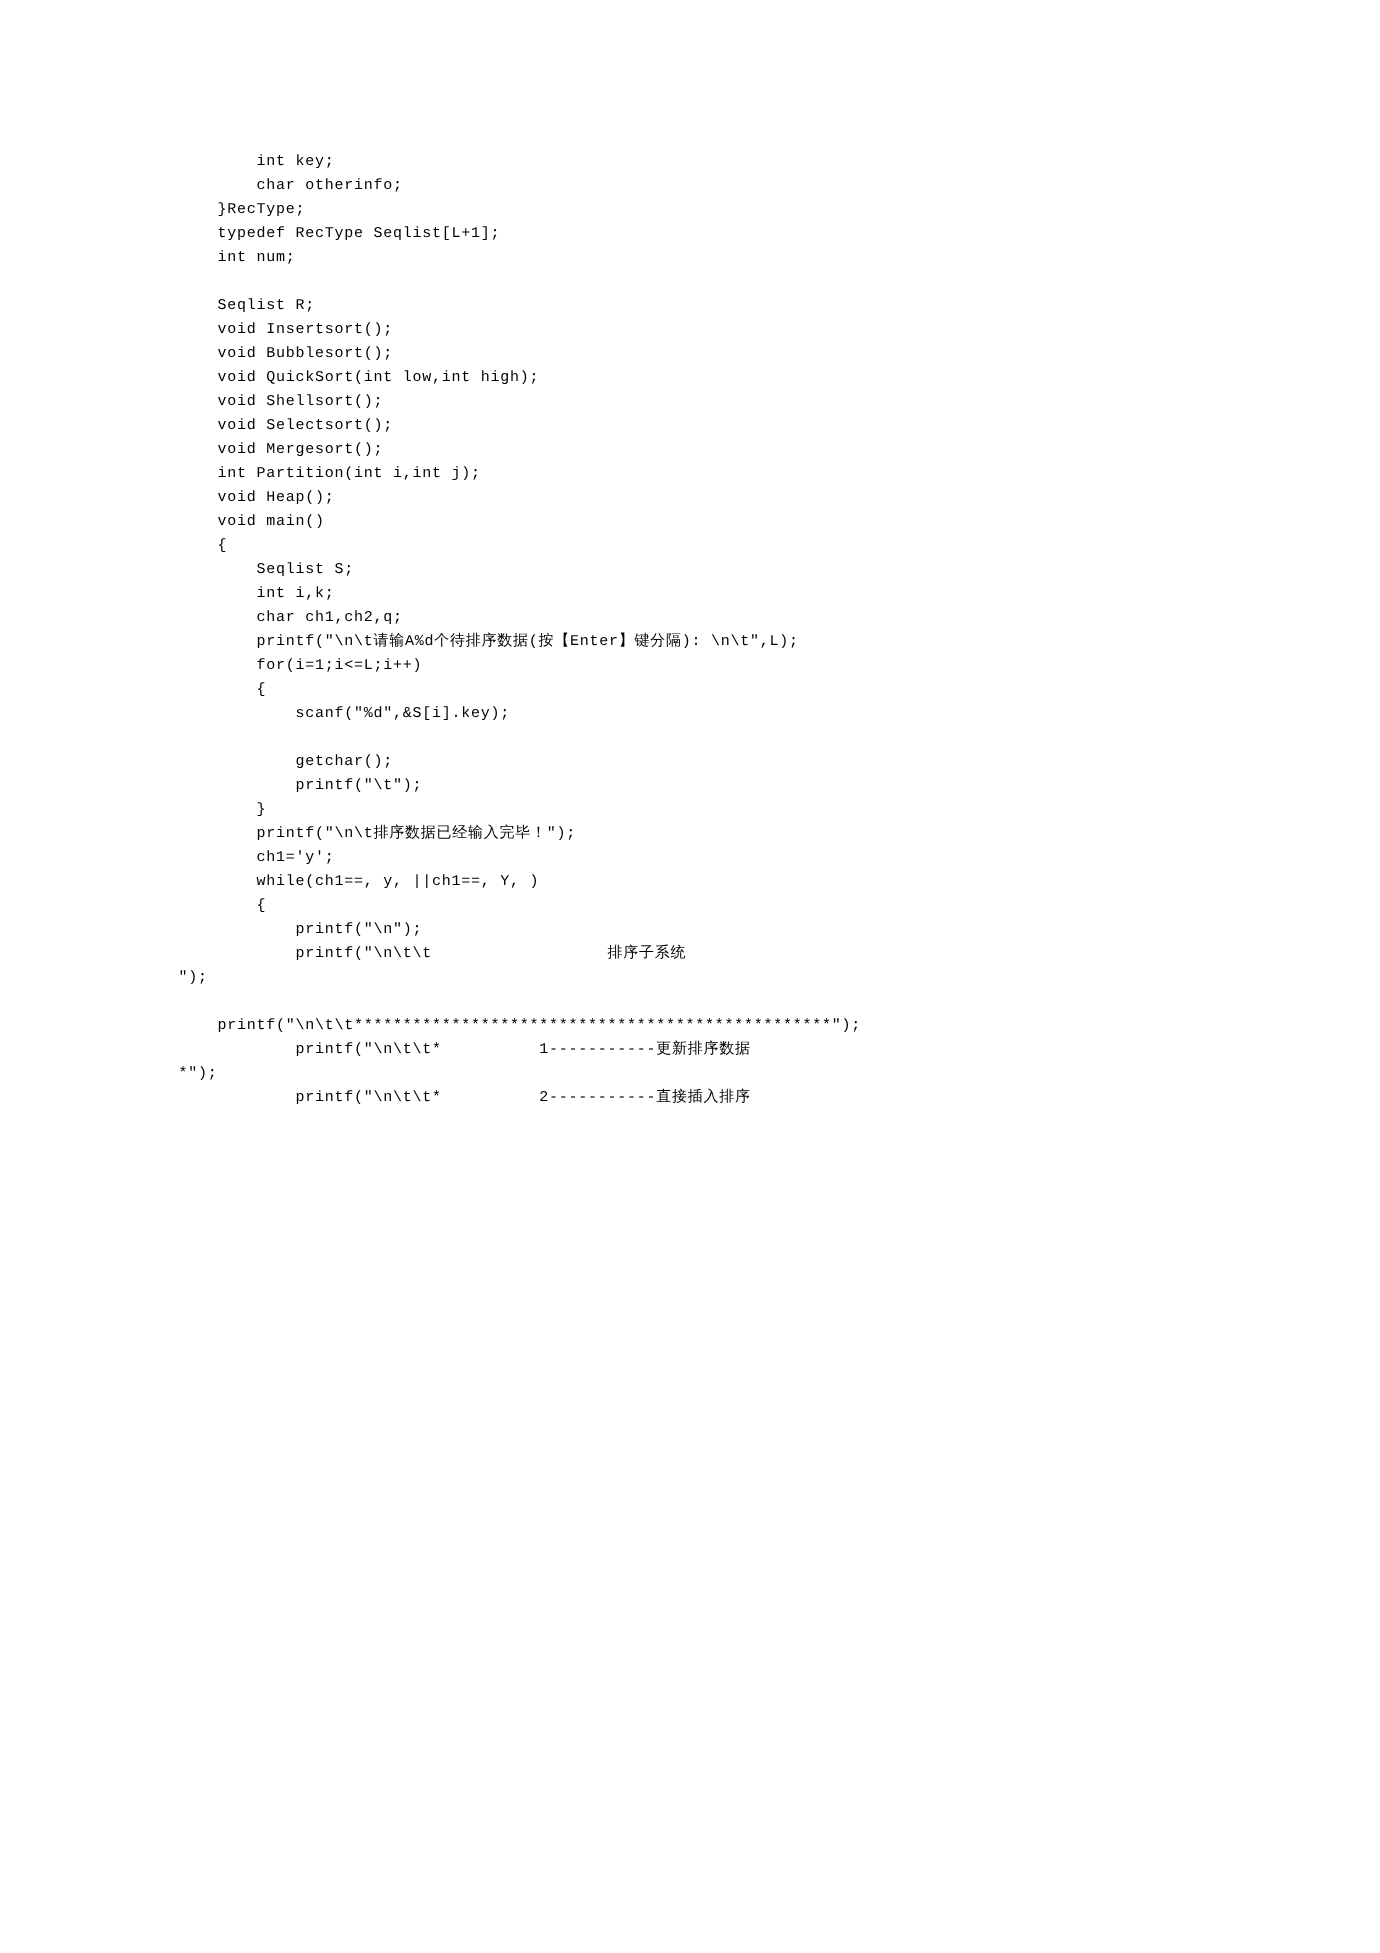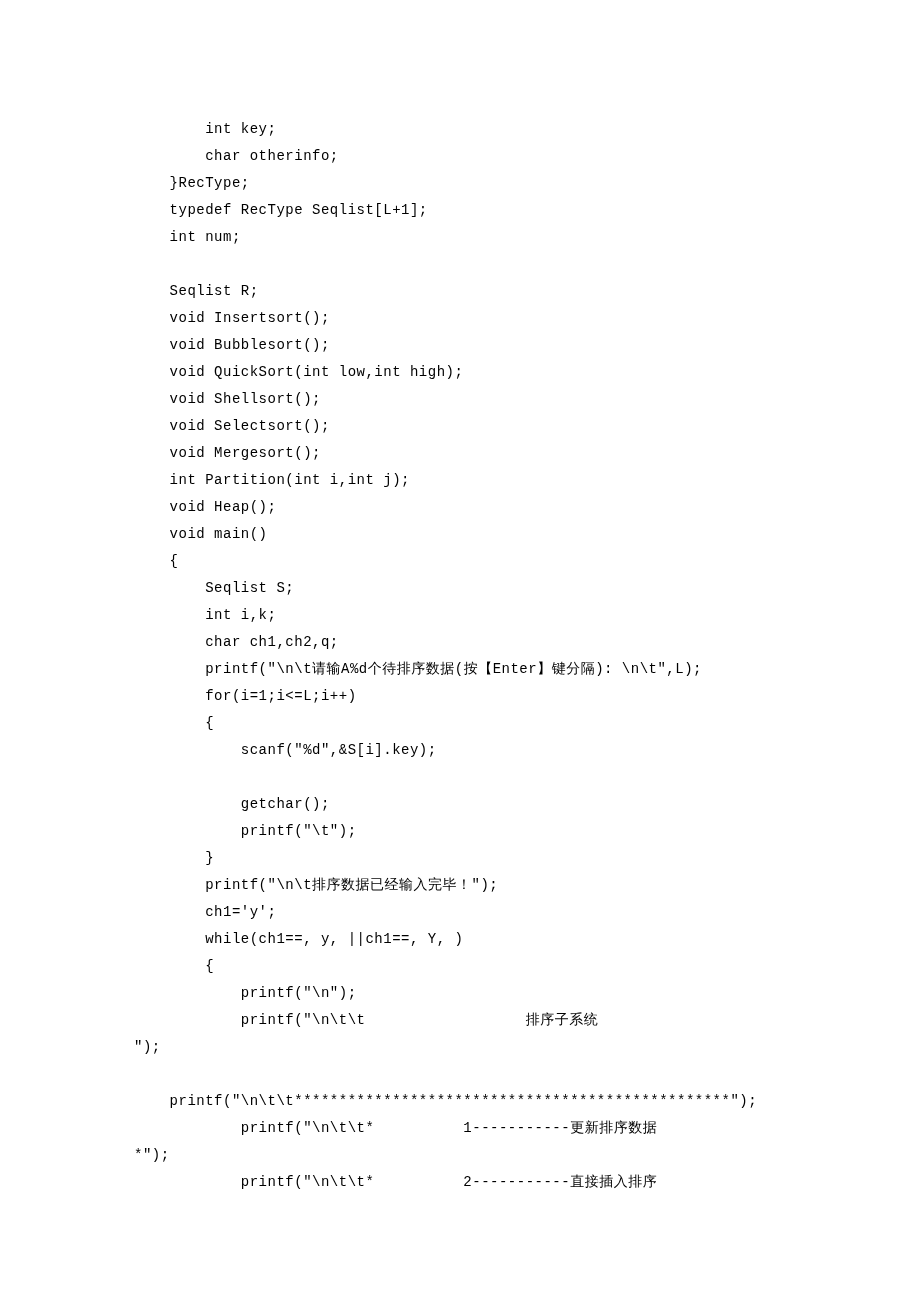--- a/index.html
+++ b/index.html
@@ -14,26 +14,26 @@
     background: #ffffff;
     font-family: "Courier New", "SimSun", monospace;
     font-size: 14px;
     line-height: 27px;
     color: #000000;
     box-sizing: border-box;
     padding-top: 100px;
     padding-bottom: 80px;
   }
   pre.code {
-    margin: 16px;
+    margin: 1px;
     padding: 0 118px 0 118px;
     white-space: pre;
     font-family: "Courier New", "SimSun", monospace;
-    font-size: 14px;
-    line-height: 27px;
+    font-size: 10px;
+    line-height: 16px;
     letter-spacing: 0.5px;
   }
 </style>
 </head>
 <body>
 
 <div class="page">
   <pre class="code">        int key;
         char otherinfo;
     }RecType;

